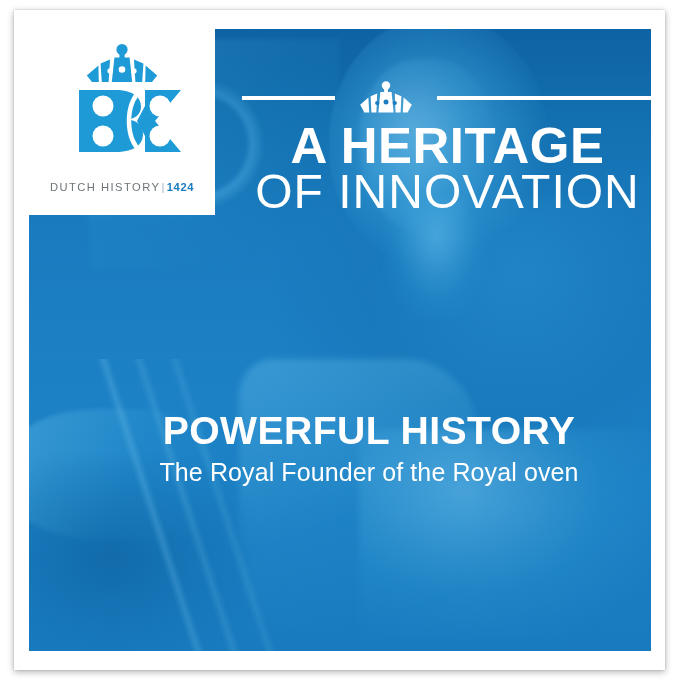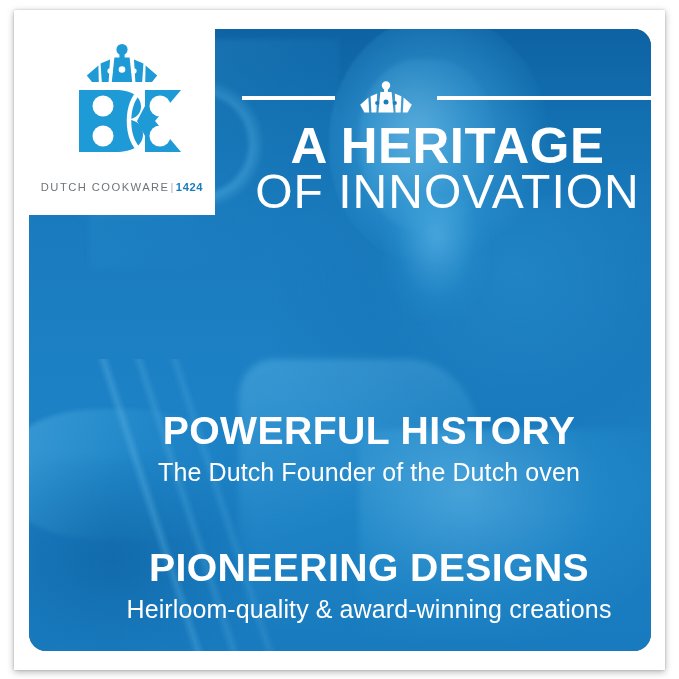--- a/index.html
+++ b/index.html
@@ -21,21 +21,20 @@
     position:absolute;left:14px;top:10px;width:651px;height:660px;
     background:#ffffff;
     box-shadow:0 2px 7px rgba(0,0,0,.30), 0 0 2px rgba(0,0,0,.18);
   }
 
   
   #poster{
     position:absolute;left:29px;top:29px;width:622px;height:622px;
     background:#737373;
     overflow:hidden;
-    border-radius:17px;
   }
 
   
   .photo{position:absolute;inset:0;overflow:hidden;}
   .photo .base{
     position:absolute;inset:0;
     background:
       linear-gradient(180deg,#0f63a4 0%, #1472b2 14%, #1b7cbf 34%, #1d82c6 60%, #1a7cc0 100%);
   }
   
@@ -238,27 +237,23 @@
 
         <div class="rule right"></div>
       </div>
 
       <div class="head-line1">A HERITAGE</div>
       <div class="head-line2">OF INNOVATION</div>
     </div>
 
     <div class="block" id="block-1">
       <div class="block-title">POWERFUL HISTORY</div>
-      <div class="block-sub">The Dutch Founder of the Dutch oven</div>
-    </div>
-
-    <div class="block" id="block-2">
-      <div class="block-title">PIONEERING DESIGNS</div>
-      <div class="block-sub">Heirloom-quality &amp; award-winning creations</div>
-    </div>
+      <div class="block-sub">The Royal Founder of the Royal oven</div>
+    </div>
+
 
   </div>
 
   <div id="logo-box">
 
     <svg class="logo-mark" width="130" height="128" viewBox="0 0 130 128">
 
       <g>
         <circle cx="65" cy="7.5" r="5.6" fill="#1e9bd7"></circle>
         <rect x="62.4" y="11" width="5.2" height="8" fill="#1e9bd7"></rect>
@@ -283,17 +278,17 @@
         <circle cx="46" cy="64" r="10.5" fill="#ffffff"></circle>
         <circle cx="46" cy="94" r="10.5" fill="#ffffff"></circle>
         <circle cx="103" cy="64" r="10.5" fill="#ffffff"></circle>
         <circle cx="103" cy="94" r="10.5" fill="#ffffff"></circle>
 
         <path d="M84,48 C74,57 72,70 72,79 C72,88 74,101 84,110" fill="none" stroke="#ffffff" stroke-width="4.5"></path>
       </g>
     </svg>
 
     <div class="logo-tagline">
-      <span>DUTCH COOKWARE</span><span class="bar">|</span><span class="yr">1424</span>
+      <span>DUTCH HISTORY</span><span class="bar">|</span><span class="yr">1424</span>
     </div>
   </div>
 
 </div>
 
 </body></html>

